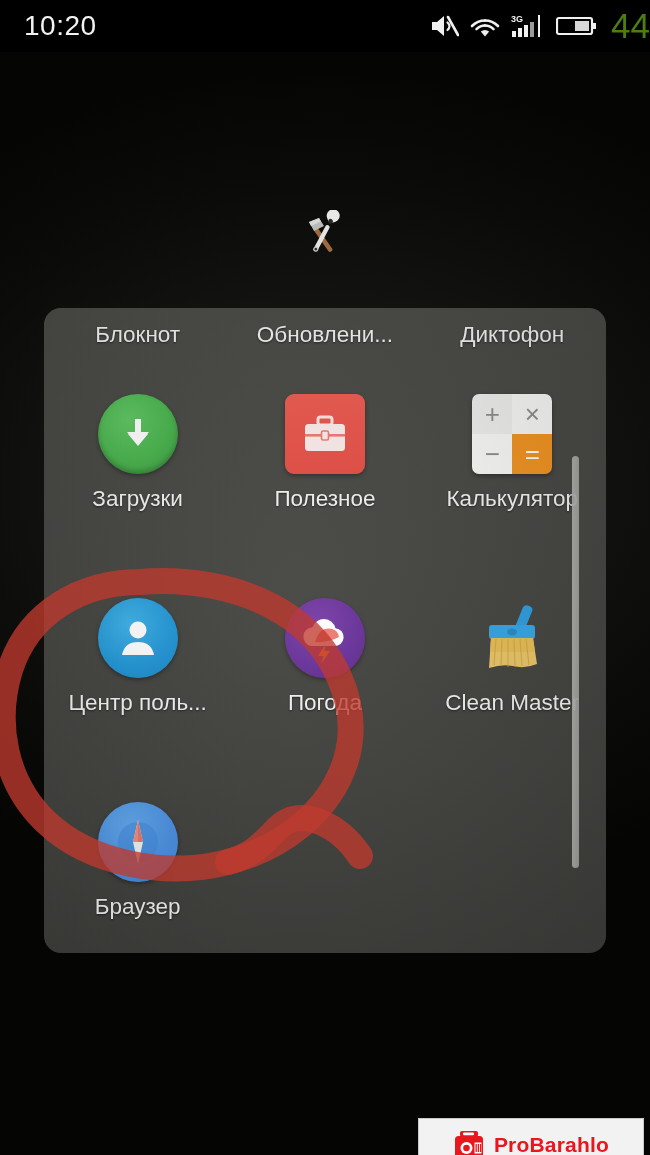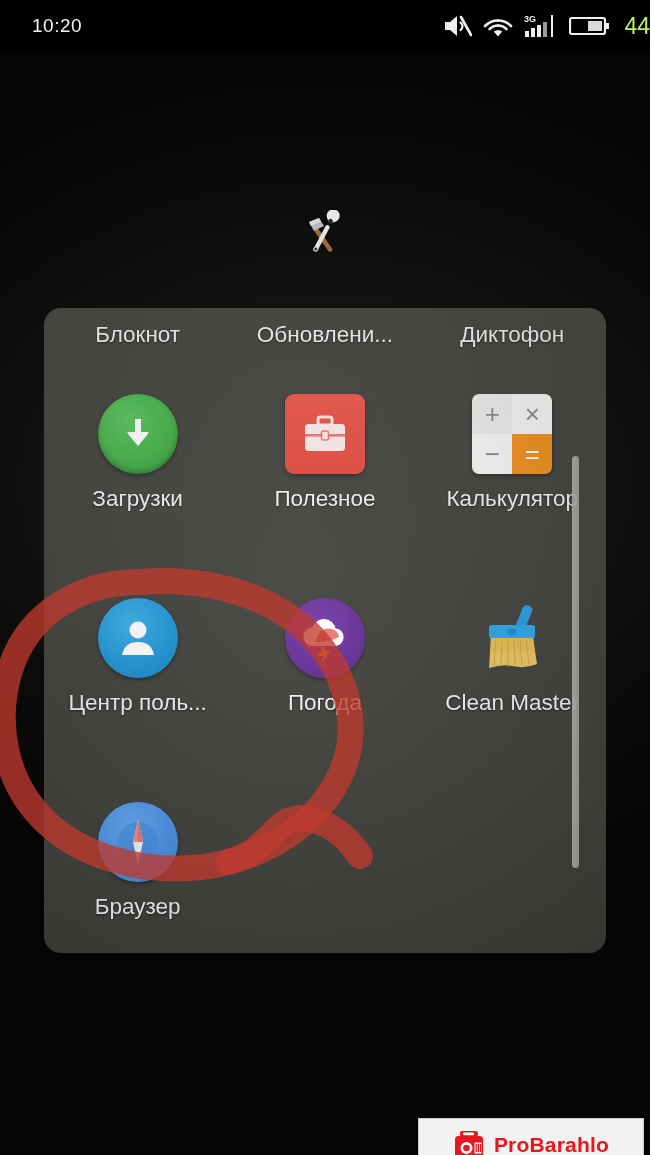--- a/index.html
+++ b/index.html
@@ -25,35 +25,35 @@
   #statusbar {
     position: absolute;
     left: 0; top: 0;
     width: 650px; height: 52px;
     background: #000;
     display: flex;
     align-items: center;
     z-index: 40;
   }
   #clock {
-    margin-left: 32px;
+    margin-left: 24px;
     color: #f2f2f2;
-    font-size: 19px;
+    font-size: 28px;
     letter-spacing: 0.5px;
   }
   #status-icons {
     margin-left: auto;
     display: flex;
     align-items: center;
     gap: 11px;
   }
   .sicon { display: block; }
   #battery-level {
-    color: #bef264;
-    font-size: 23px;
+    color: #4d7c0f;
+    font-size: 35px;
     margin-left: 2px;
   }
 
   
   #folder-glyph {
     position: absolute;
     left: 297px; top: 210px;
     width: 52px; height: 52px;
     z-index: 5;
   }

